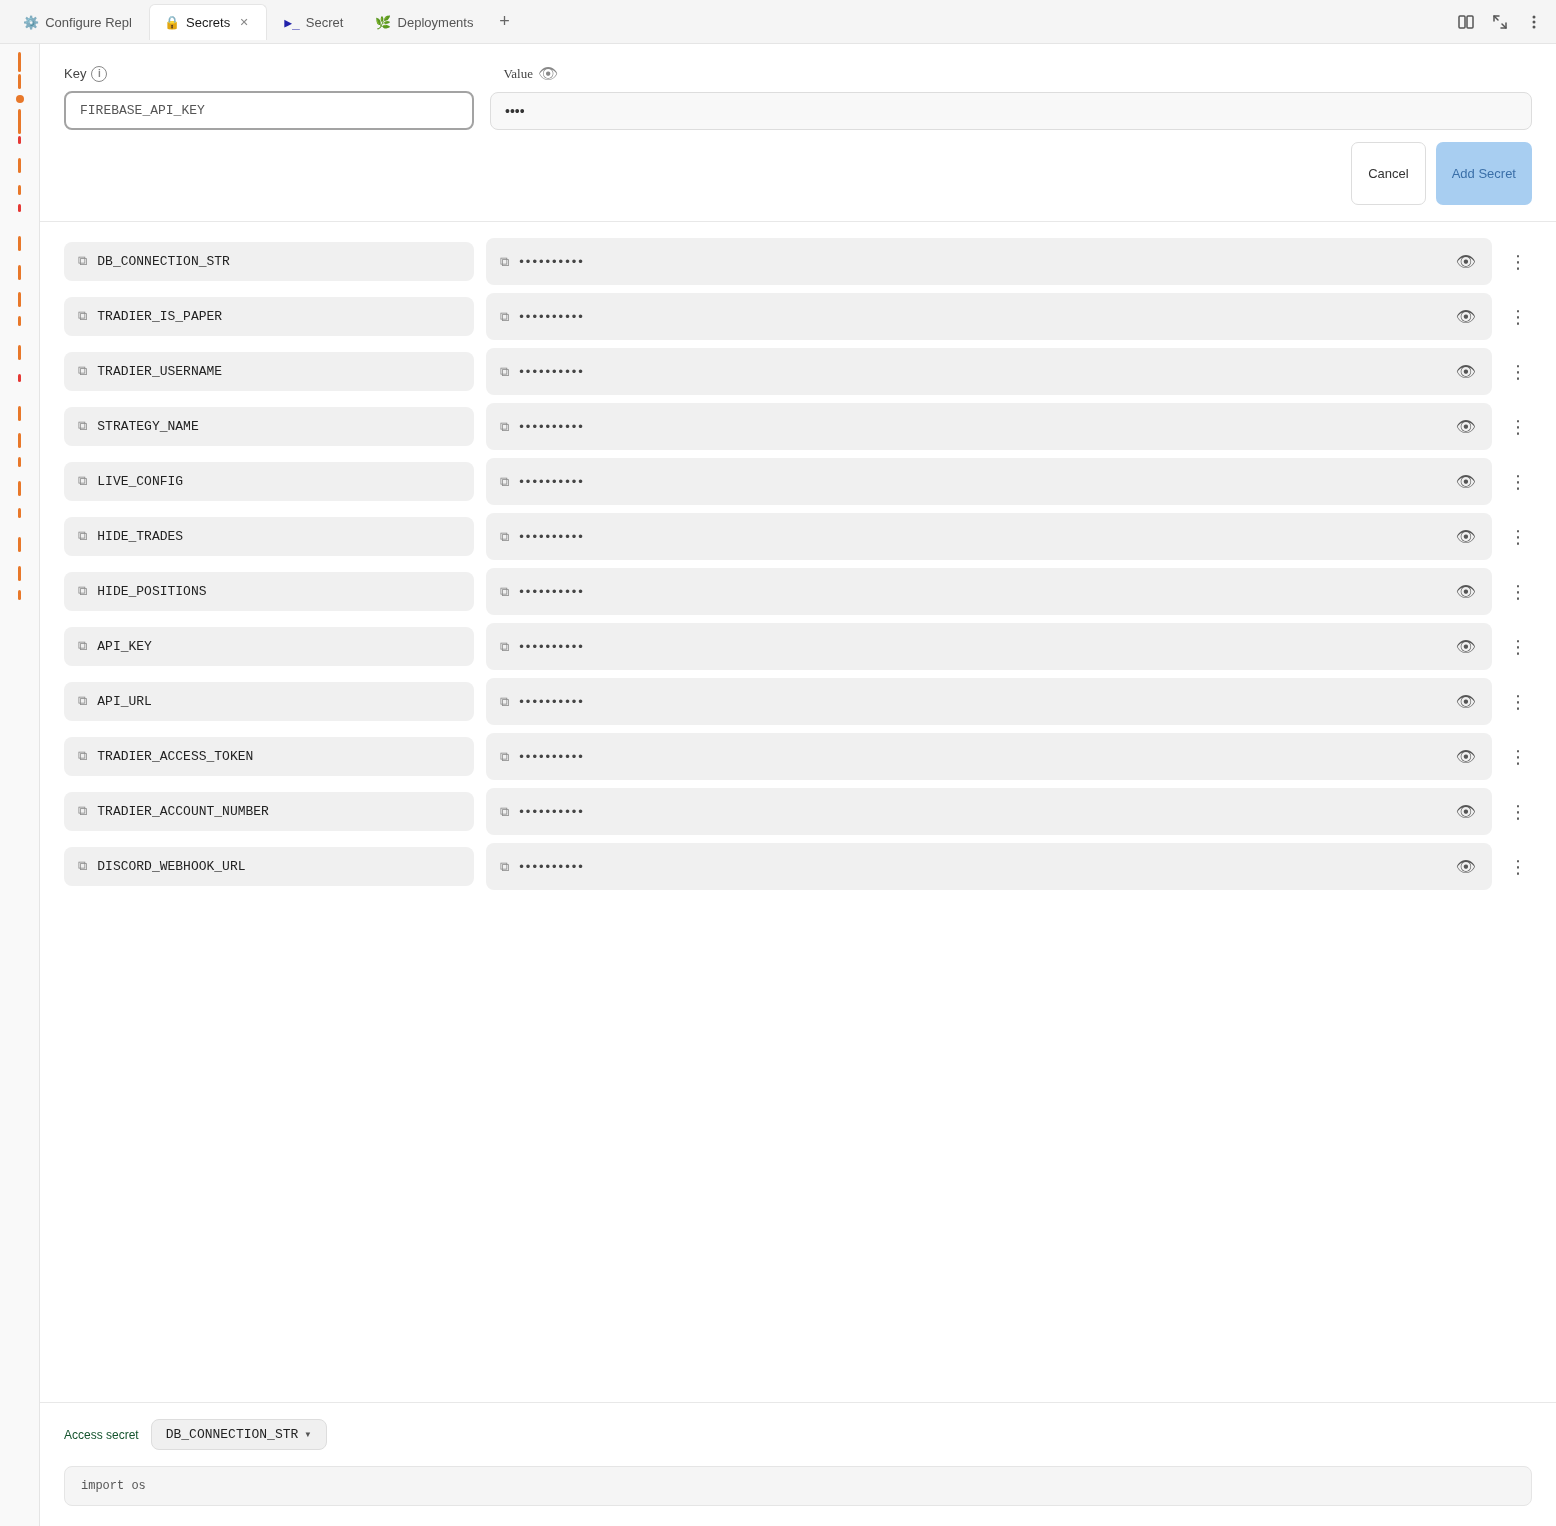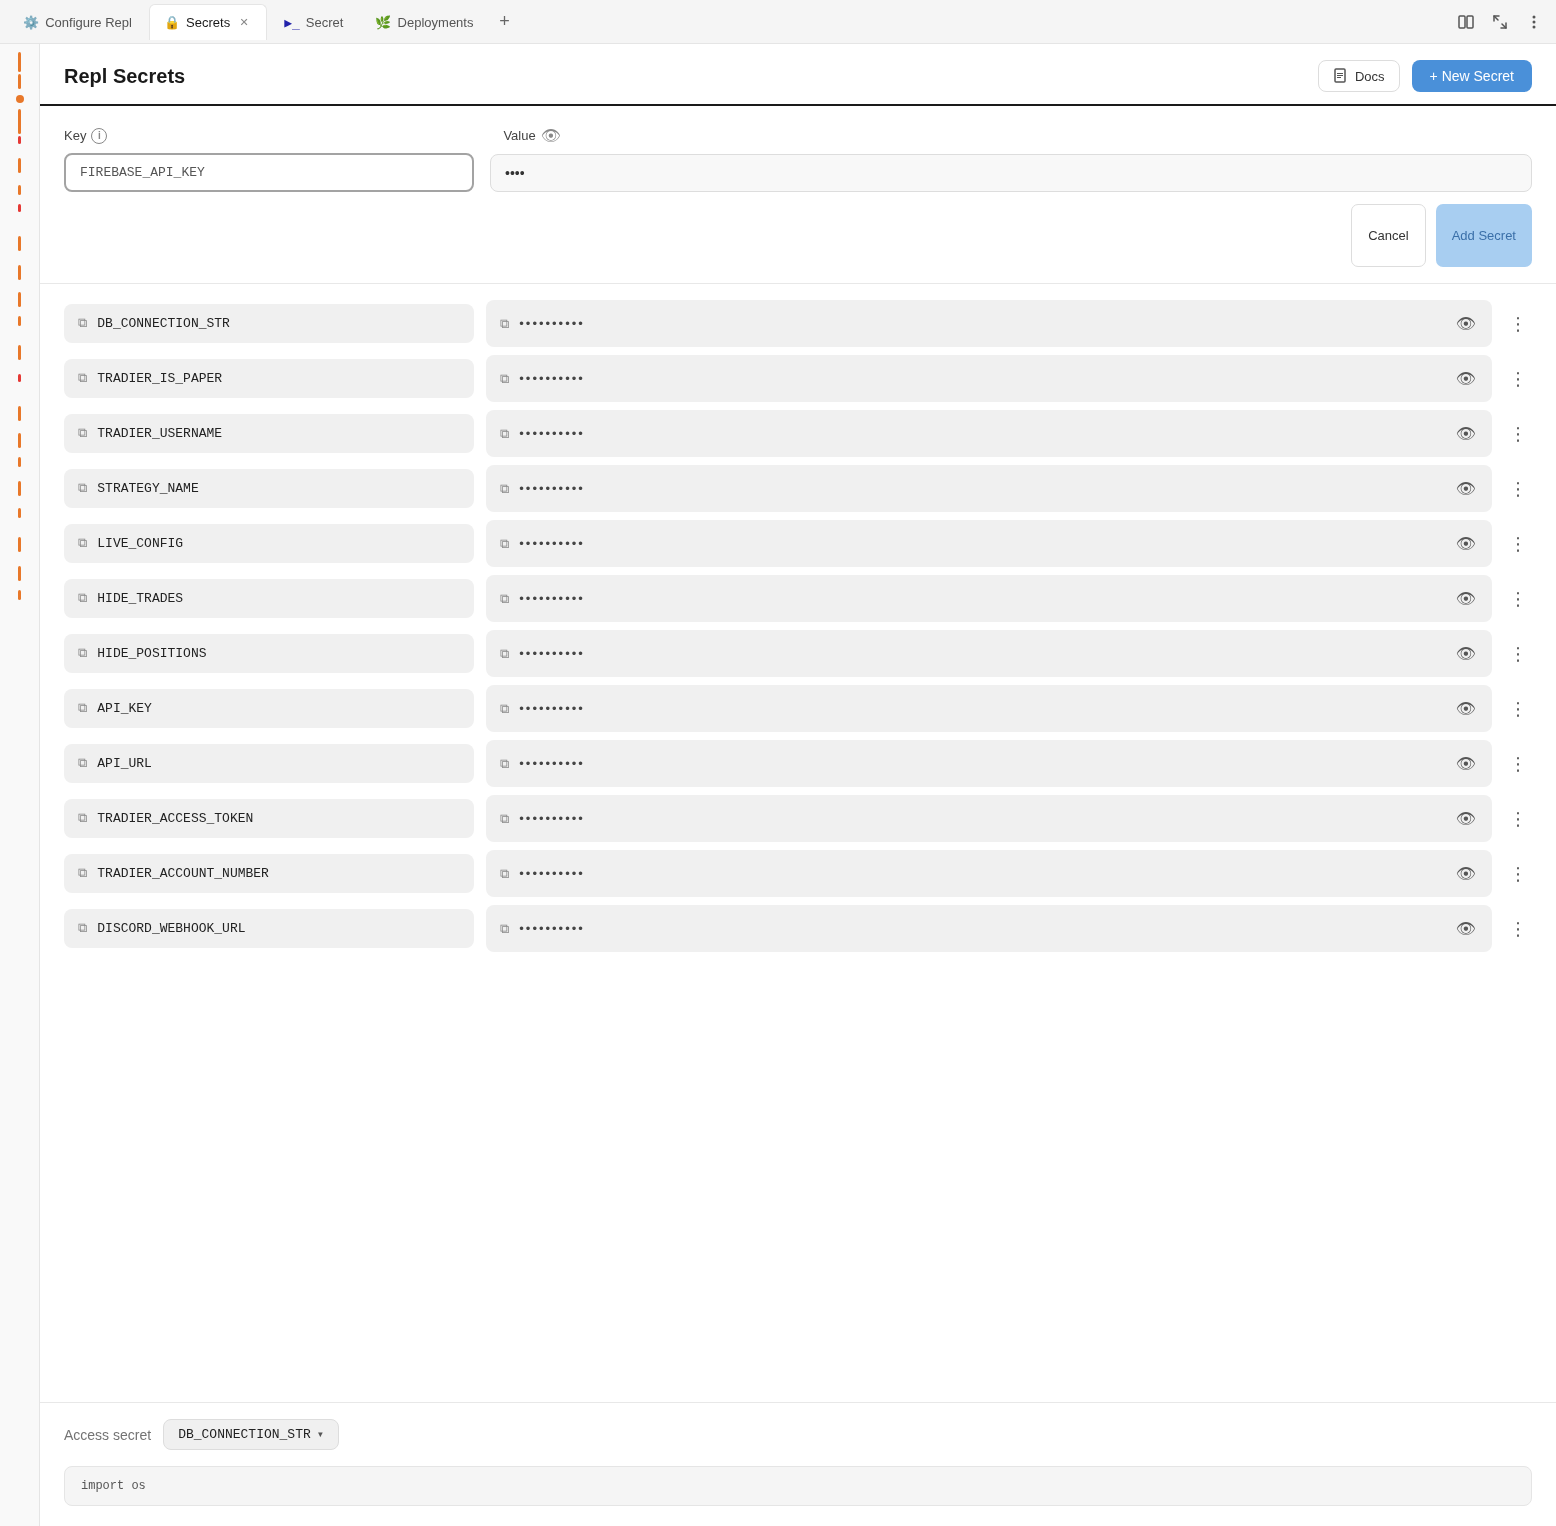--- a/index.html
+++ b/index.html
@@ -324,22 +324,22 @@
     
     .bottom-bar {
       padding: 16px 24px;
       display: flex;
       align-items: center;
       gap: 12px;
       border-top: 1px solid #e8e8e8;
       margin-top: auto;
     }
     .access-label {
-      font-size: 14px;
-      color: #737373;
+      font-size: 12px;
+      color: #14532d;
     }
     .access-dropdown {
       display: flex;
       align-items: center;
       gap: 6px;
       padding: 7px 14px;
       background: #f0f0f0;
       border-radius: 8px;
       border: 1px solid #ddd;
       cursor: pointer;
@@ -454,45 +454,28 @@
     <div style="height:15px;"></div>
     <div class="sidebar-line" style="background:#E8782A; height:15px; width:3px;"></div>
     <div style="height:10px;"></div>
     <div class="sidebar-line" style="background:#E8782A; height:15px; width:3px;"></div>
     <div style="height:5px;"></div>
     <div class="sidebar-line" style="background:#E8782A; height:10px; width:3px;"></div>
   </div>
 
   <div class="content-area">
 
-    <div class="page-header">
-      <h1 class="page-title">Repl Secrets</h1>
-      <div class="header-actions">
-        <button class="docs-btn">
-          <svg width="16" height="16" viewBox="0 0 16 16" fill="none">
-            <rect x="2" y="1" width="10" height="13" rx="1" stroke="#555" stroke-width="1.5" fill="none"></rect>
-            <rect x="4" y="5" width="6" height="1" fill="#555"></rect>
-            <rect x="4" y="7" width="6" height="1" fill="#555"></rect>
-            <rect x="4" y="9" width="4" height="1" fill="#555"></rect>
-          </svg>
-          <span>Docs</span>
-        </button>
-        <button class="new-secret-btn">
-          <span>+ New Secret</span>
-        </button>
-      </div>
-    </div>
 
     <div class="form-area">
       <div class="form-labels">
         <div class="form-label">
           <span>Key</span>
           <span class="info-icon">i</span>
         </div>
-        <div class="form-label" style="margin-left: 390px;">
+        <div class="form-label" style="margin-left: 390px; font-family: Liberation Serif, serif;">
           <span>Value</span>
           <span class="eye-icon">👁</span>
         </div>
       </div>
       <div class="form-inputs">
         <input class="key-input" type="text" value="FIREBASE_API_KEY" placeholder="FIREBASE_API_KEY" style="">
         <input class="value-input" type="password" value="••••" placeholder="••••" style="">
       </div>
       <div class="form-actions">
         <button class="cancel-btn">Cancel</button>

